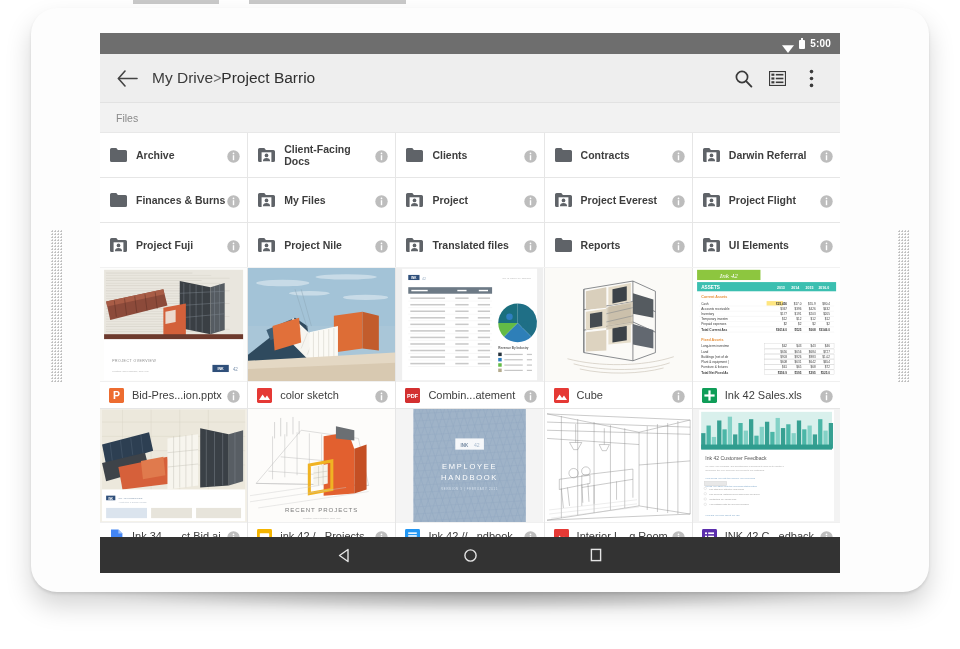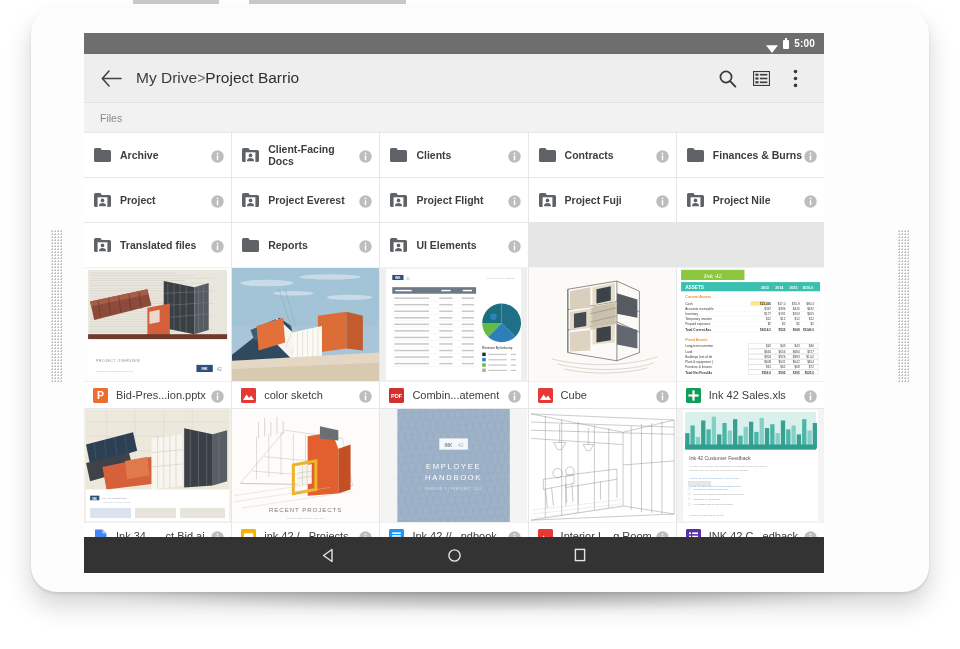--- a/index.html
+++ b/index.html
@@ -39,21 +39,21 @@
     background-image:
       radial-gradient(circle at 1.4px 1.4px, #b9b9b9 0.85px, transparent 1.1px);
     background-size: 3px 3px;
     opacity: .95;
   }
   .grille.left  { left: 20px;  }
   .grille.right { right: 20px; }
 
   
   #screen {
-    position: absolute; left: 53px; top: 25px;
+    position: absolute; left: 69px; top: 25px;
     width: 740px; height: 540px;
     background: #bef264;
     overflow: hidden;
   }
 
   
   #statusbar {
     height: 21px; background: #6e6e6e;
     display: flex; align-items: center; justify-content: flex-end;
     padding-right: 9px; gap: 5px;
@@ -246,22 +246,50 @@
               <span class="f-name">Contracts</span>
               <span class="info-ico"><svg viewBox="0 0 13 13">
                   <circle cx="6.5" cy="6.5" r="6.2" fill="#bdbdbd"></circle>
                   <rect x="5.8" y="5.2" width="1.4" height="5" fill="#ffffff"></rect>
                   <circle cx="6.5" cy="3.4" r="0.85" fill="#ffffff"></circle>
                 </svg></span>
             </div>
             <div class="folder-cell">
               <span class="f-ico"><svg viewBox="0 0 17 14">
                   <path d="M0 1.6 A1.6 1.6 0 0 1 1.6 0 H6.3 L7.9 1.9 H15.4 A1.6 1.6 0 0 1 17 3.5 V12.4 A1.6 1.6 0 0 1 15.4 14 H1.6 A1.6 1.6 0 0 1 0 12.4 Z" fill="#5f6368"></path>
+                  <rect x="3.6" y="4.3" width="9.8" height="9.7" fill="#ffffff"></rect>
+                  <circle cx="8.5" cy="7.4" r="1.85" fill="#5f6368"></circle>
+                  <path d="M4.9 13.3 C4.9 10.9 6.5 9.9 8.5 9.9 C10.5 9.9 12.1 10.9 12.1 13.3 Z" fill="#5f6368"></path>
+                </svg></span>
+              <span class="f-name">Darwin Referral</span>
+              <span class="info-ico"><svg viewBox="0 0 13 13">
+                  <circle cx="6.5" cy="6.5" r="6.2" fill="#bdbdbd"></circle>
+                  <rect x="5.8" y="5.2" width="1.4" height="5" fill="#ffffff"></rect>
+                  <circle cx="6.5" cy="3.4" r="0.85" fill="#ffffff"></circle>
+                </svg></span>
+            </div>
+            <div class="folder-cell">
+              <span class="f-ico"><svg viewBox="0 0 17 14">
+                  <path d="M0 1.6 A1.6 1.6 0 0 1 1.6 0 H6.3 L7.9 1.9 H15.4 A1.6 1.6 0 0 1 17 3.5 V12.4 A1.6 1.6 0 0 1 15.4 14 H1.6 A1.6 1.6 0 0 1 0 12.4 Z" fill="#5f6368"></path>
                 </svg></span>
               <span class="f-name">Finances &amp; Burns</span>
+              <span class="info-ico"><svg viewBox="0 0 13 13">
+                  <circle cx="6.5" cy="6.5" r="6.2" fill="#bdbdbd"></circle>
+                  <rect x="5.8" y="5.2" width="1.4" height="5" fill="#ffffff"></rect>
+                  <circle cx="6.5" cy="3.4" r="0.85" fill="#ffffff"></circle>
+                </svg></span>
+            </div>
+            <div class="folder-cell">
+              <span class="f-ico"><svg viewBox="0 0 17 14">
+                  <path d="M0 1.6 A1.6 1.6 0 0 1 1.6 0 H6.3 L7.9 1.9 H15.4 A1.6 1.6 0 0 1 17 3.5 V12.4 A1.6 1.6 0 0 1 15.4 14 H1.6 A1.6 1.6 0 0 1 0 12.4 Z" fill="#5f6368"></path>
+                  <rect x="3.6" y="4.3" width="9.8" height="9.7" fill="#ffffff"></rect>
+                  <circle cx="8.5" cy="7.4" r="1.85" fill="#5f6368"></circle>
+                  <path d="M4.9 13.3 C4.9 10.9 6.5 9.9 8.5 9.9 C10.5 9.9 12.1 10.9 12.1 13.3 Z" fill="#5f6368"></path>
+                </svg></span>
+              <span class="f-name">My Files</span>
               <span class="info-ico"><svg viewBox="0 0 13 13">
                   <circle cx="6.5" cy="6.5" r="6.2" fill="#bdbdbd"></circle>
                   <rect x="5.8" y="5.2" width="1.4" height="5" fill="#ffffff"></rect>
                   <circle cx="6.5" cy="3.4" r="0.85" fill="#ffffff"></circle>
                 </svg></span>
             </div>
             <div class="folder-cell">
               <span class="f-ico"><svg viewBox="0 0 17 14">
                   <path d="M0 1.6 A1.6 1.6 0 0 1 1.6 0 H6.3 L7.9 1.9 H15.4 A1.6 1.6 0 0 1 17 3.5 V12.4 A1.6 1.6 0 0 1 15.4 14 H1.6 A1.6 1.6 0 0 1 0 12.4 Z" fill="#5f6368"></path>
                   <rect x="3.6" y="4.3" width="9.8" height="9.7" fill="#ffffff"></rect>

